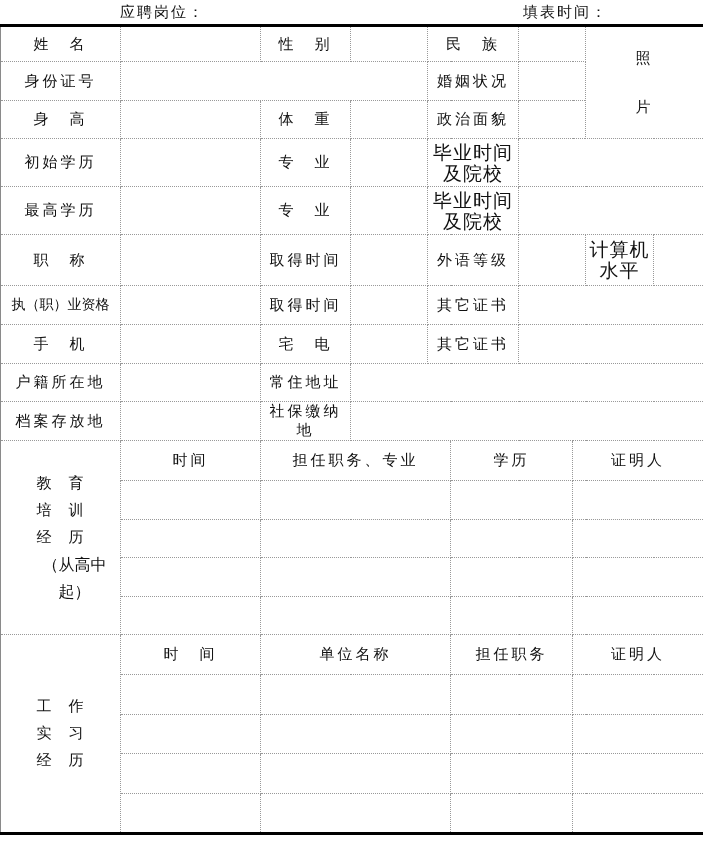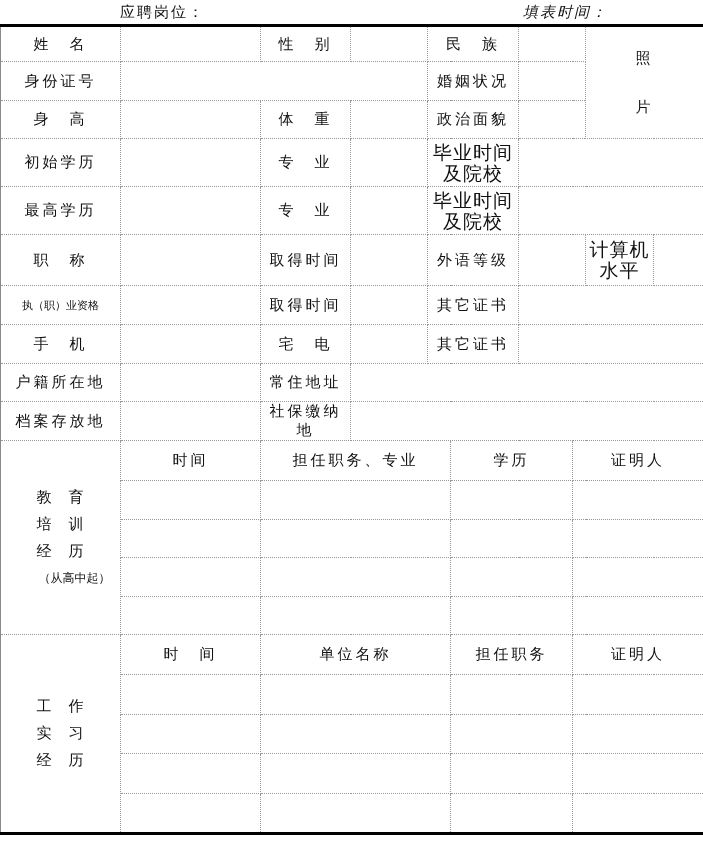--- a/index.html
+++ b/index.html
@@ -7,47 +7,47 @@
     width:703px;height:841px;
     font-family:"Liberation Serif","DejaVu Serif",serif;
     color:#111;
   }
   .topbar{
     height:24px;
     display:flex;align-items:center;
     font-size:15px;letter-spacing:2px;justify-content:center;
   }
   .topbar .pos{margin-left:25px;}
-  .topbar .date{margin-left:318px;font-style:italic;}
+  .topbar .date{margin-left:318px;}
   table{
     width:703px;
     border-collapse:collapse;
     table-layout:fixed;
     border-top:3px solid #000;
     border-bottom:3px solid #000;
     border-left:1px solid #8a8a8a;
     border-right:1px solid #8a8a8a;
     border-radius:16px;
   }
   td{
     border:1px dotted #999;
     padding:0;
     text-align:center;
     vertical-align:middle;
     font-size:15px;
     letter-spacing:3px;
     overflow:hidden;
   }
-  td.tight{letter-spacing:0;font-size:11px;}
+  td.tight{letter-spacing:0;font-size:14px;}
   td.val{letter-spacing:0;}
   .two-line span{display:block;line-height:21px;letter-spacing:1px;font-size:19px;}
   .photo-cell span{display:block;line-height:1;}
   .photo-cell span+span{margin-top:34px;}
   .vlabel span{display:block;line-height:27px;letter-spacing:1px;}
-  .vlabel span.paren{letter-spacing:0;font-size:12px;margin-left:28px;}
+  .vlabel span.paren{letter-spacing:0;font-size:16px;margin-left:28px;}
 </style>
 </head>
 <body>
 
 <div class="topbar">
   <span class="pos">应聘岗位：</span>
   <span class="date">填表时间：</span>
 </div>
 
 <table>

